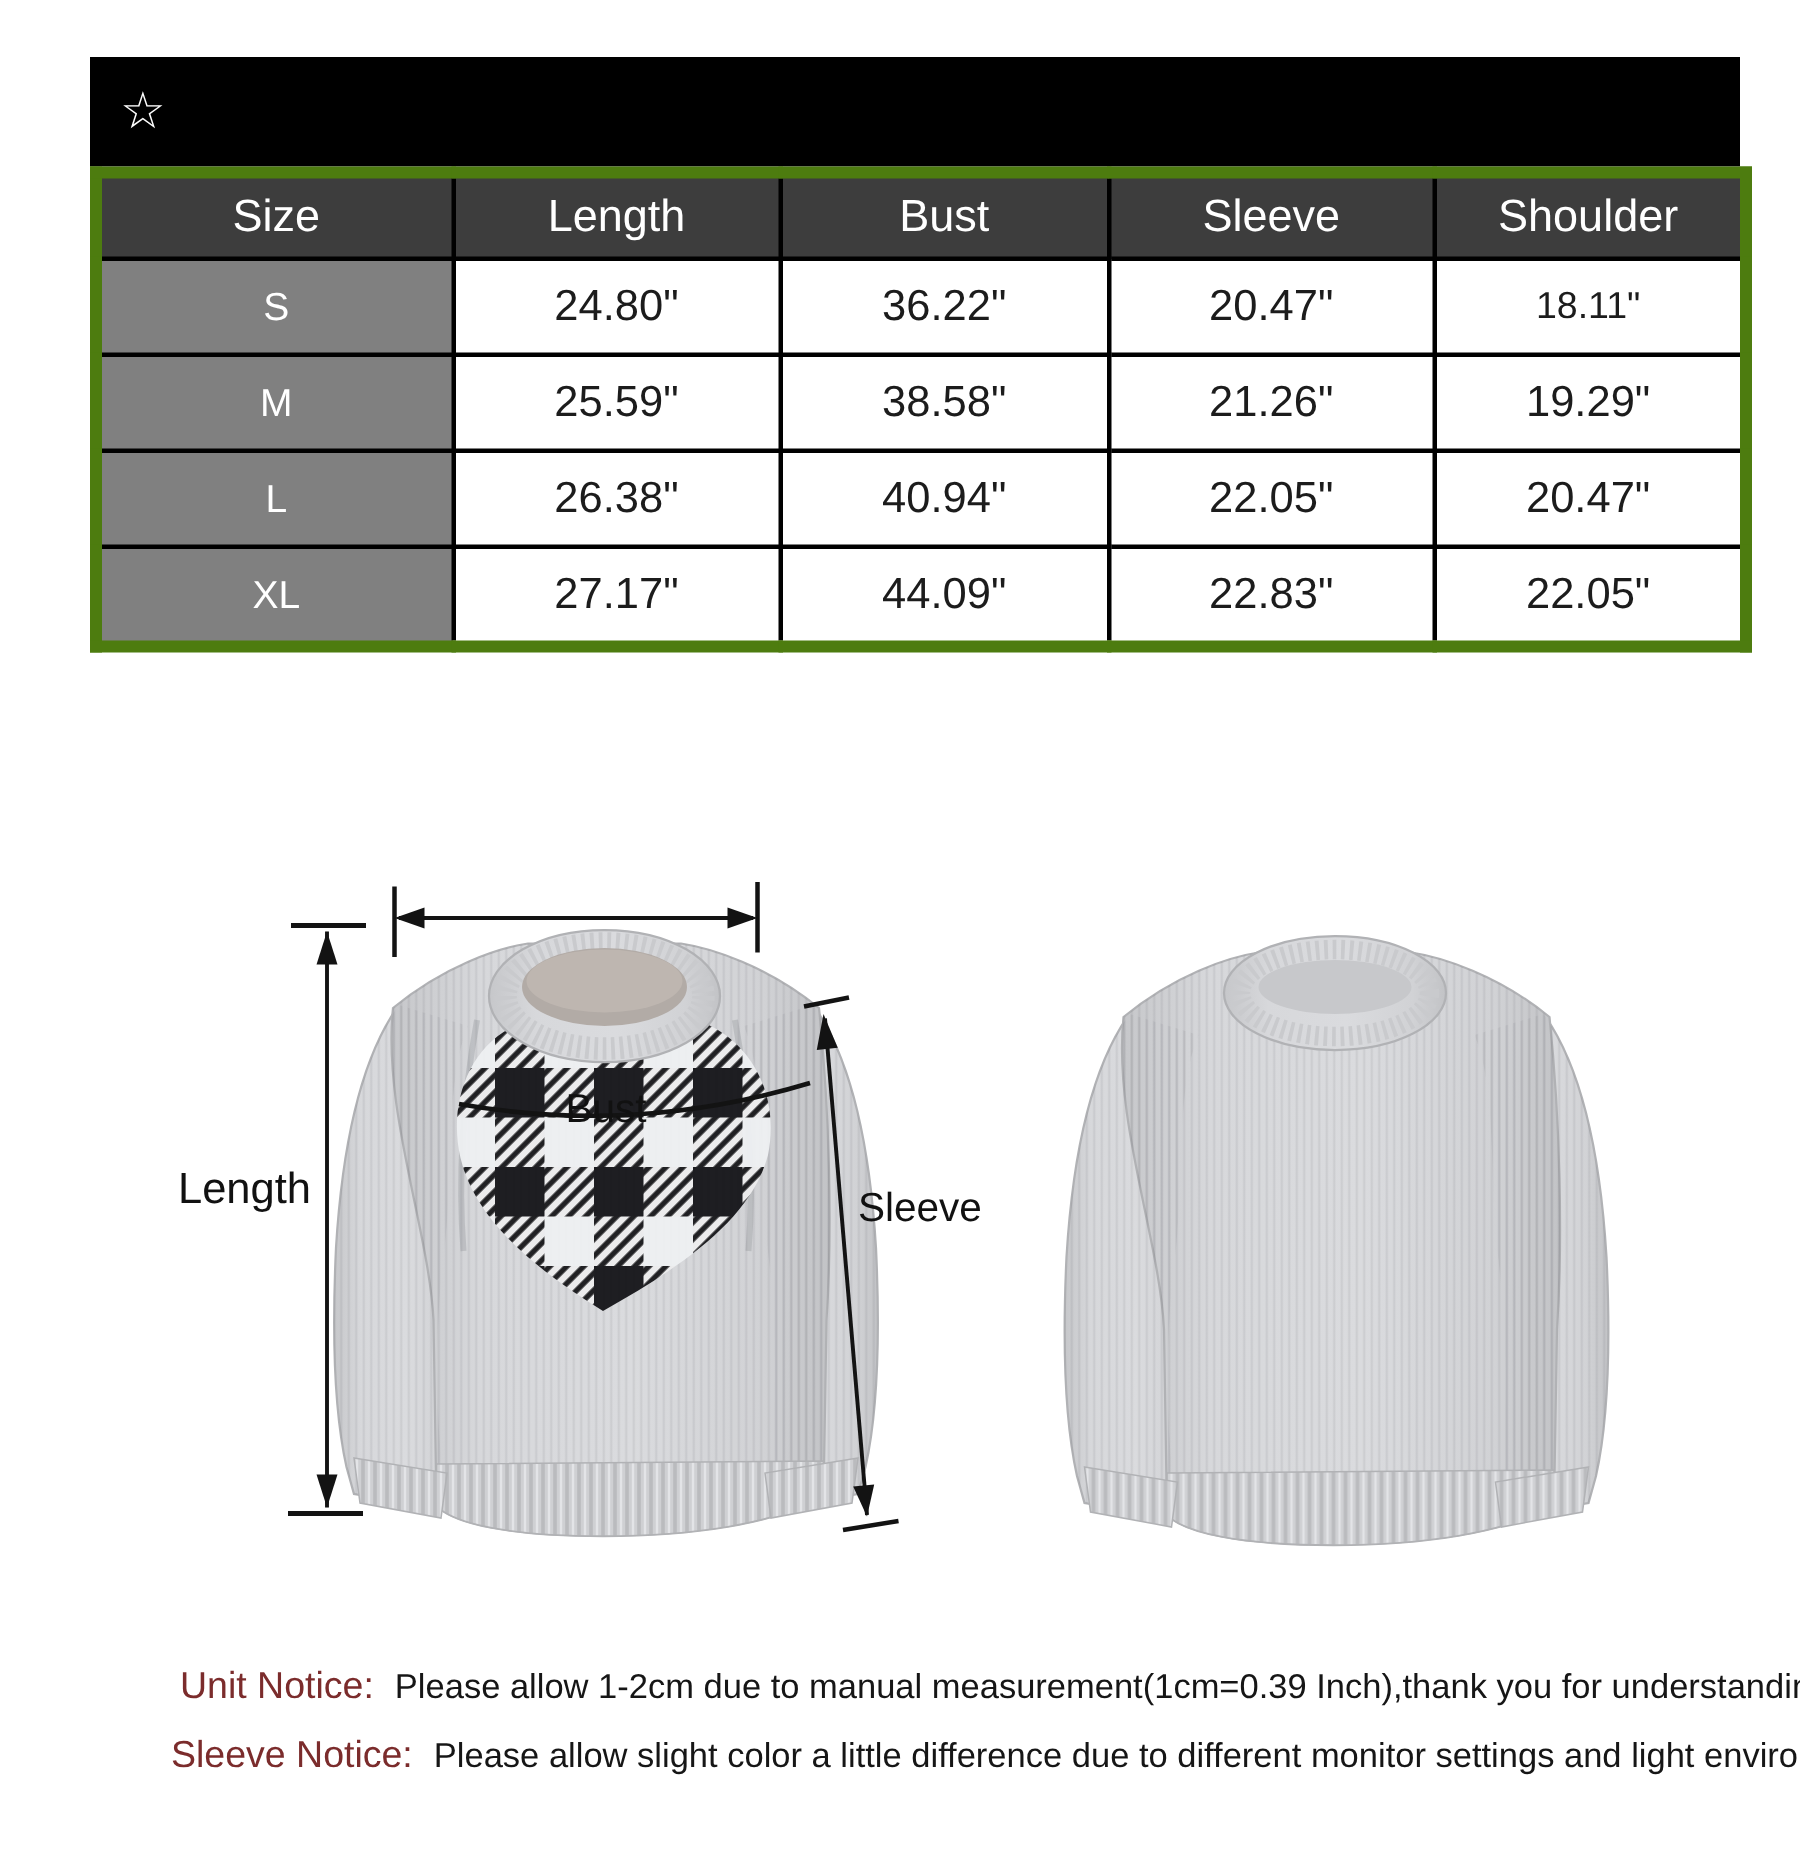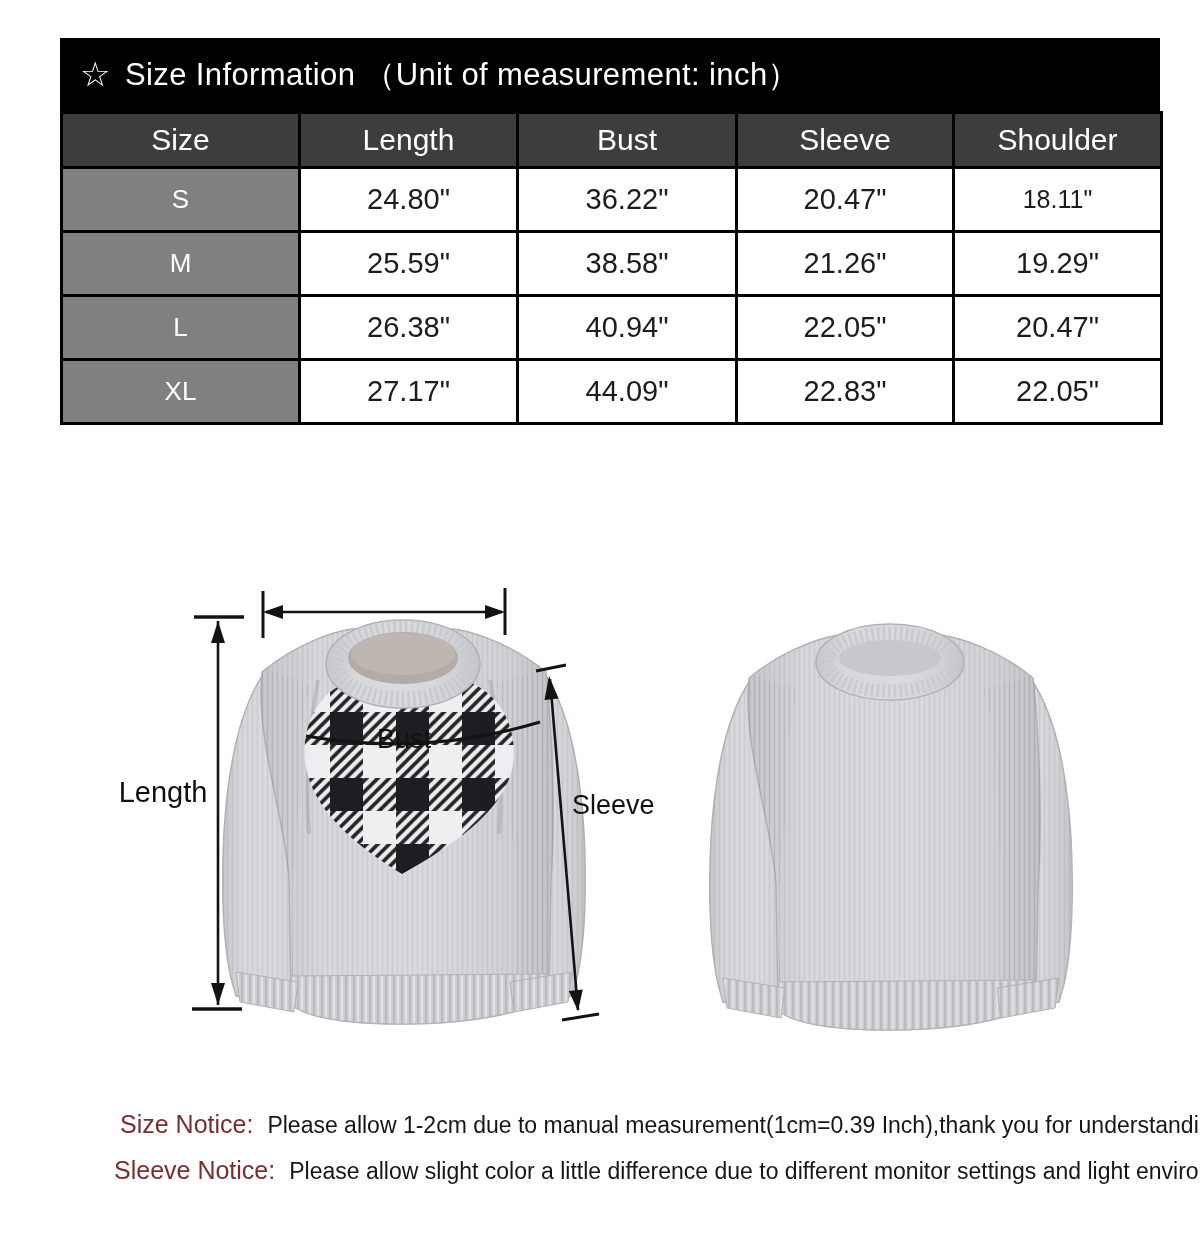--- a/index.html
+++ b/index.html
@@ -12,21 +12,21 @@
   .title-bar{
     position:absolute;left:60px;top:38px;width:1100px;height:73px;
     background:#000;color:#fff;display:flex;align-items:center;
     font-size:31px;letter-spacing:.4px;
   }
   .title-bar .star{font-size:34px;margin:0 14px 2px 20px;font-weight:400;}
   
   .size-table{
     position:absolute;left:60px;top:111px;width:1100px;
     border-collapse:collapse;table-layout:fixed;
-    border:3px solid #4d7c0f;
+    border:8px solid #4d7c0f;
   }
   .size-table th{
     background:#3d3d3d;color:#fff;font-weight:400;font-size:30px;
     height:52px;border:3px solid #000;text-align:center;padding:0;
   }
   .size-table td{
     height:61px;border:3px solid #000;text-align:center;padding:0;
     background:#fff;color:#1c1c1c;font-size:29px;
   }
   .size-table td.size-cell{background:#808080;color:#fff;font-size:26px;}
@@ -41,21 +41,20 @@
   .notice .label{font-size:25px;margin-right:14px;white-space:nowrap;}
   .notice .text{font-size:23px;color:#161616;}
   .notice-size{top:1110px;padding-left:120px;}
   .notice-colour{top:1156px;padding-left:114px;}
 </style>
 </head>
 <body>
 
 <div class="title-bar">
   <span class="star">☆</span>
-  <span>Size Information （Unit of measurement: inch）</span>
 </div>
 
 <table class="size-table">
   <colgroup>
     <col style="width:238px">
       <col style="width:218px">
       <col style="width:219px">
     <col style="width:217px">
       <col style="width:208px">
   </colgroup>
@@ -208,19 +207,19 @@
 
     <path d="M306,156 Q424,177 540,142" stroke-width="3"></path>
   </g>
 
   <text x="163" y="222" font-size="29" text-anchor="middle">Length</text>
   <text x="572" y="234" font-size="27" text-anchor="start">Sleeve</text>
   <text x="404" y="168" font-size="27" text-anchor="middle">Bust</text>
 </svg>
 
 <div class="notice notice-size">
-  <span class="label" style="color:#7b2c2c">Size Notice:</span>
+  <span class="label" style="color:#7b2c2c">Unit Notice:</span>
   <span class="text">Please allow 1-2cm due to manual measurement(1cm=0.39 Inch),thank you for understanding.</span>
 </div>
 <div class="notice notice-colour">
   <span class="label" style="color:#7b2c2c">Sleeve Notice:</span>
   <span class="text">Please allow slight color  a little difference due to different monitor settings and light environment.</span>
 </div>
 
 </body></html>

